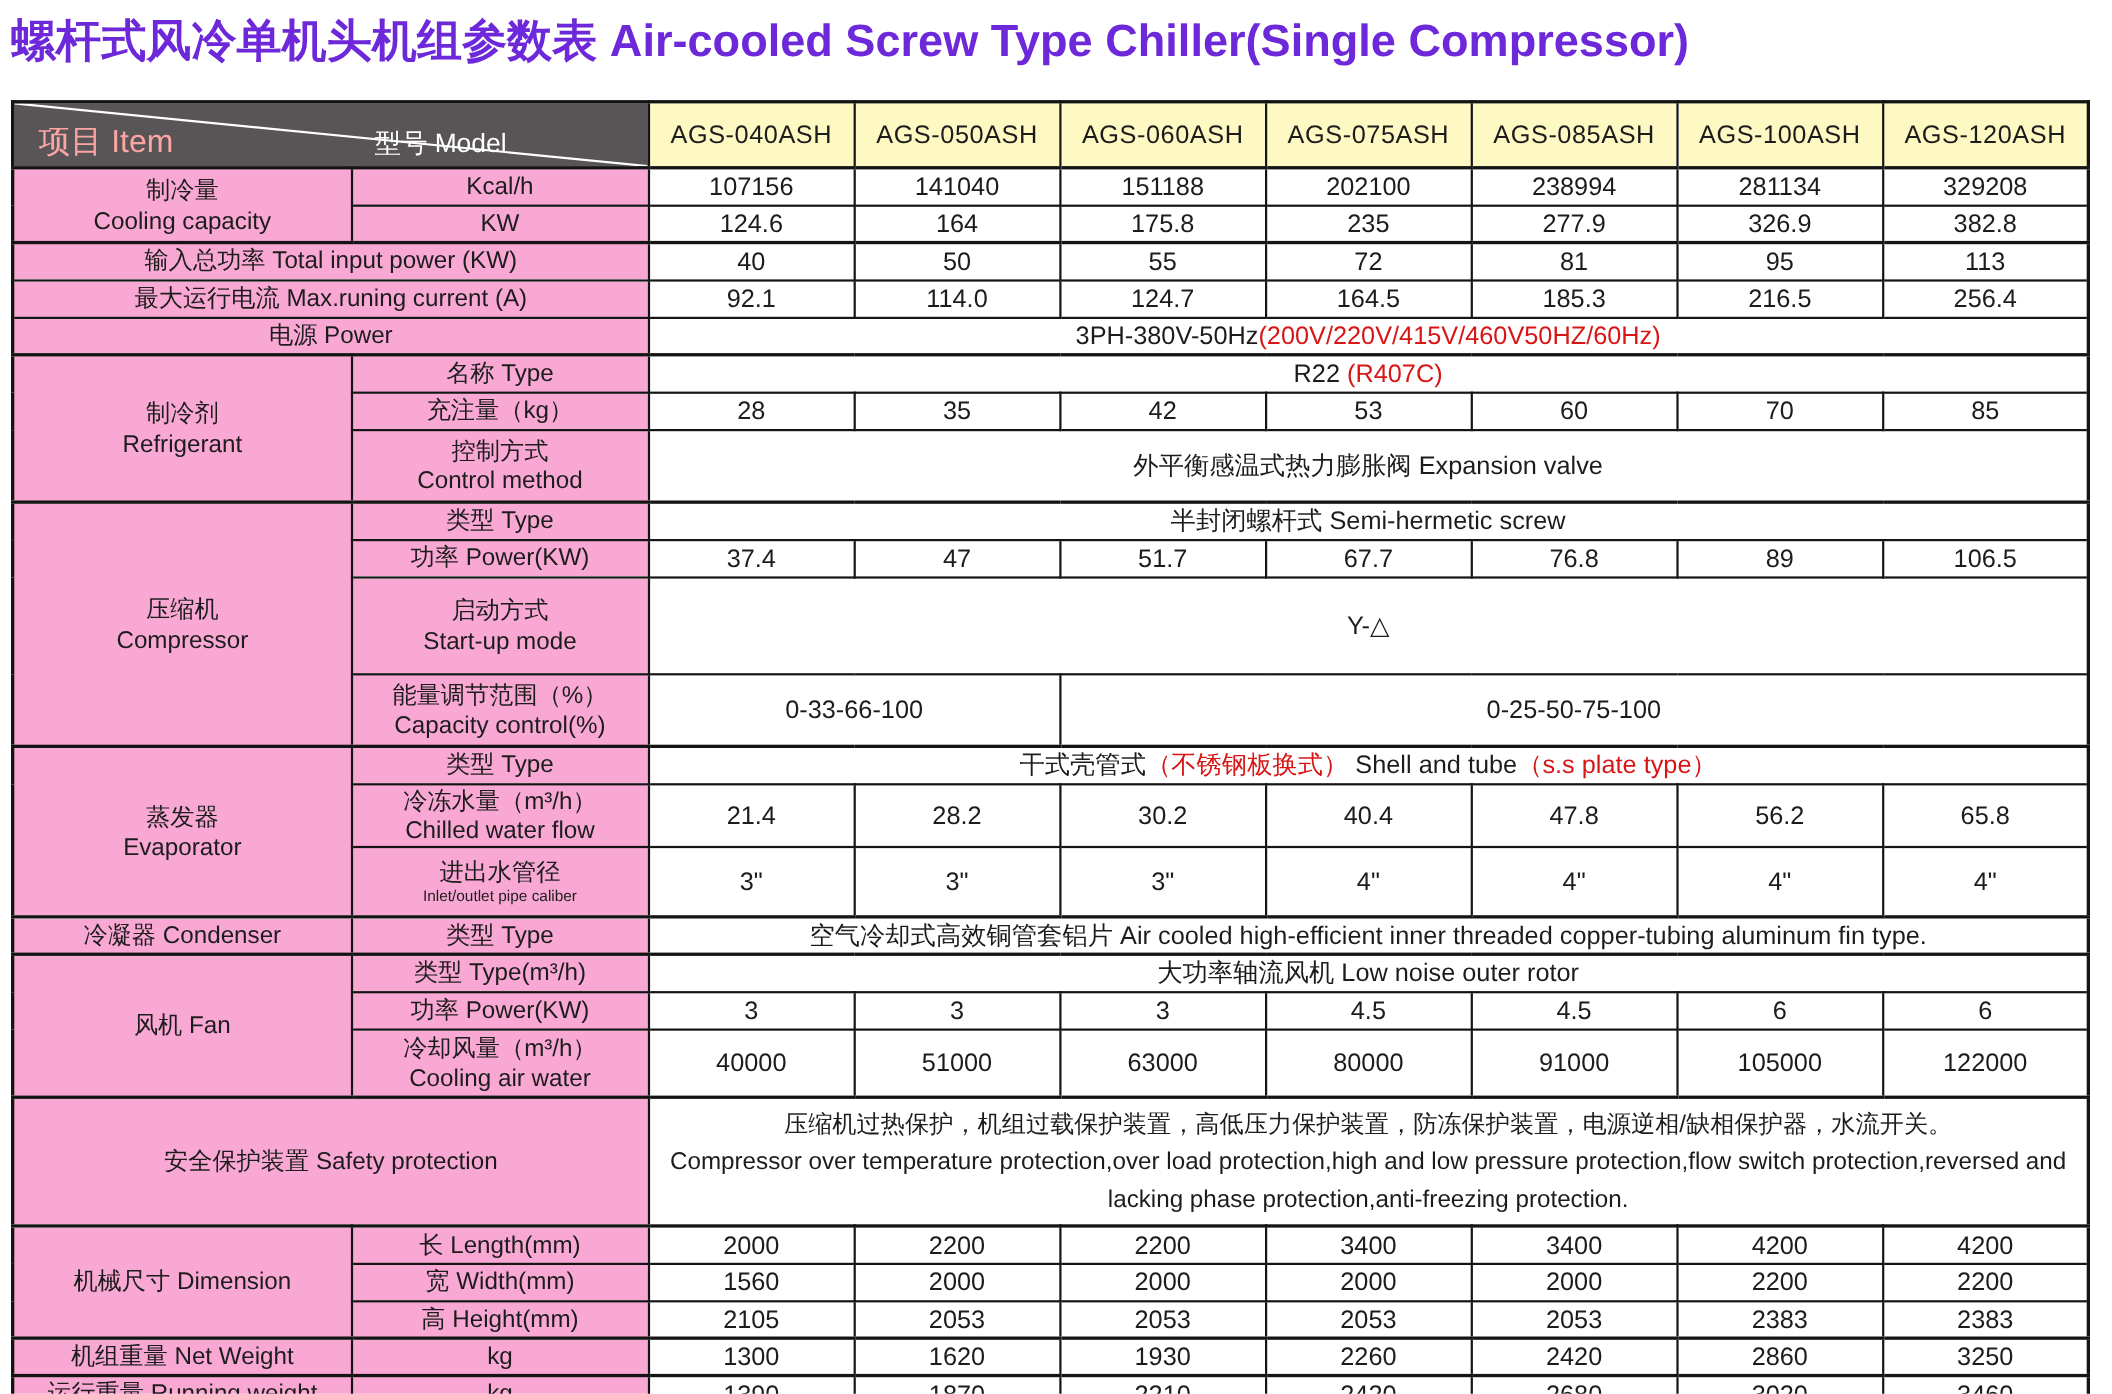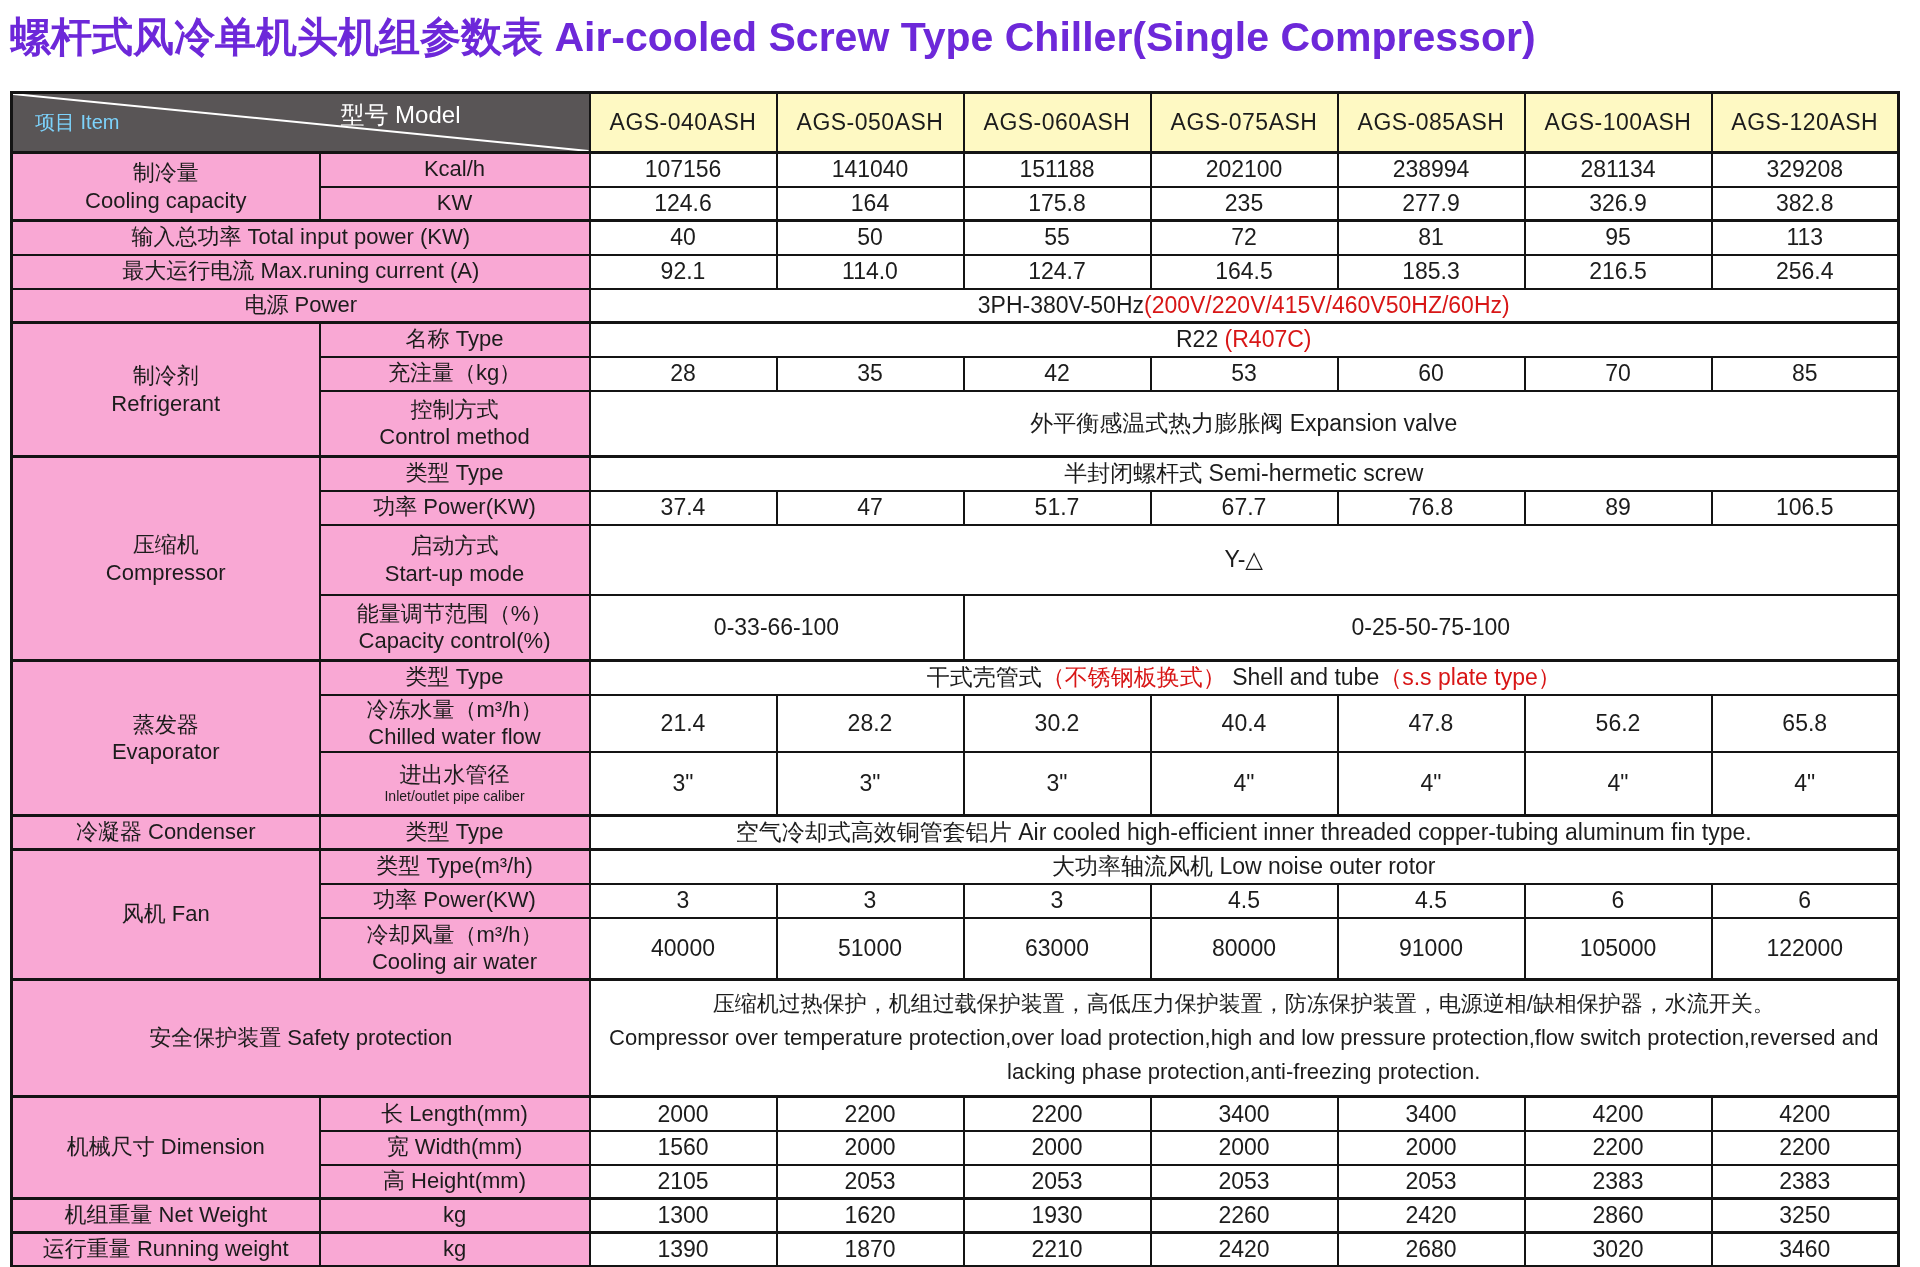--- a/index.html
+++ b/index.html
@@ -28,21 +28,21 @@
     border:2px solid #141414;
     text-align:center;
     vertical-align:middle;
     padding:0 4px;
     overflow:hidden;
   }
   
   tr.hdr{height:60px;}
   tr.h1{height:34px;}
   tr.hctl{height:66px;}
-  tr.hstart{height:70px;}
+  tr.hstart{height:88px;}
   tr.hcap{height:66px;}
   tr.hflow{height:44px;}
   tr.hpipe{height:64px;}
   tr.hair{height:62px;}
   tr.hsafe{height:112px;}
   
   tr.gend>td,tr.gend>th{border-bottom-width:3px;}
   .bb3{border-bottom-width:3px !important;}
   
   th.corner{
@@ -63,26 +63,26 @@
     line-height:1.3;
   }
   td.val{
     background:#fff;
     font-size:23px;
   }
   .corner svg.diag{
     position:absolute;left:0;top:0;width:100%;height:100%;
   }
   .corner .cm{
-    position:absolute;right:128px;top:5px;
+    position:absolute;right:128px;top:20px;
     color:#fff;font-size:24px;font-weight:normal;
   }
   .corner .ci{
-    position:absolute;left:22px;bottom:15px;
-    color:#7dd3fc;font-size:20px;font-weight:normal;
+    position:absolute;left:22px;bottom:2px;
+    color:#fca5a5;font-size:29px;font-weight:normal;
   }
   .small-en{font-size:14px;display:block;line-height:1.15;}
   .two-line div{line-height:1.25;}
   .red{color:#d81616;}
   td.safety-val{font-size:22px;line-height:1.55;padding:6px 0;}
   .nw{white-space:nowrap;}
 </style>
 </head>
 <body>
 

